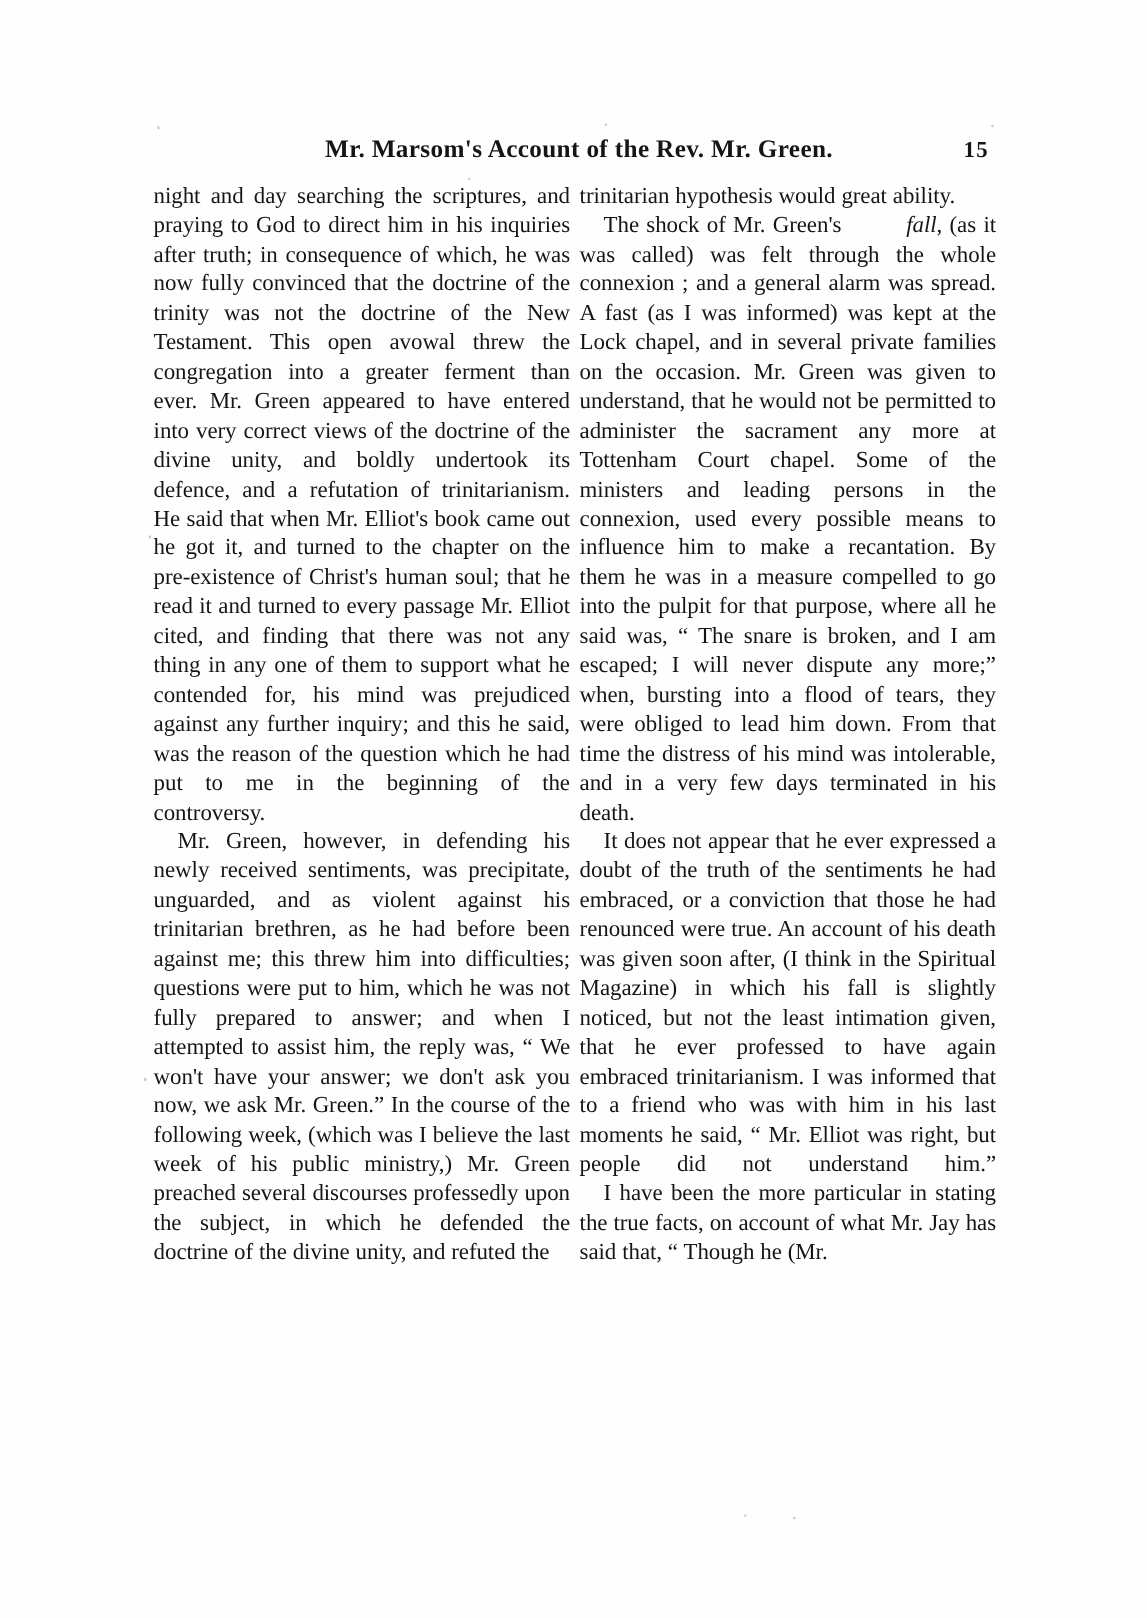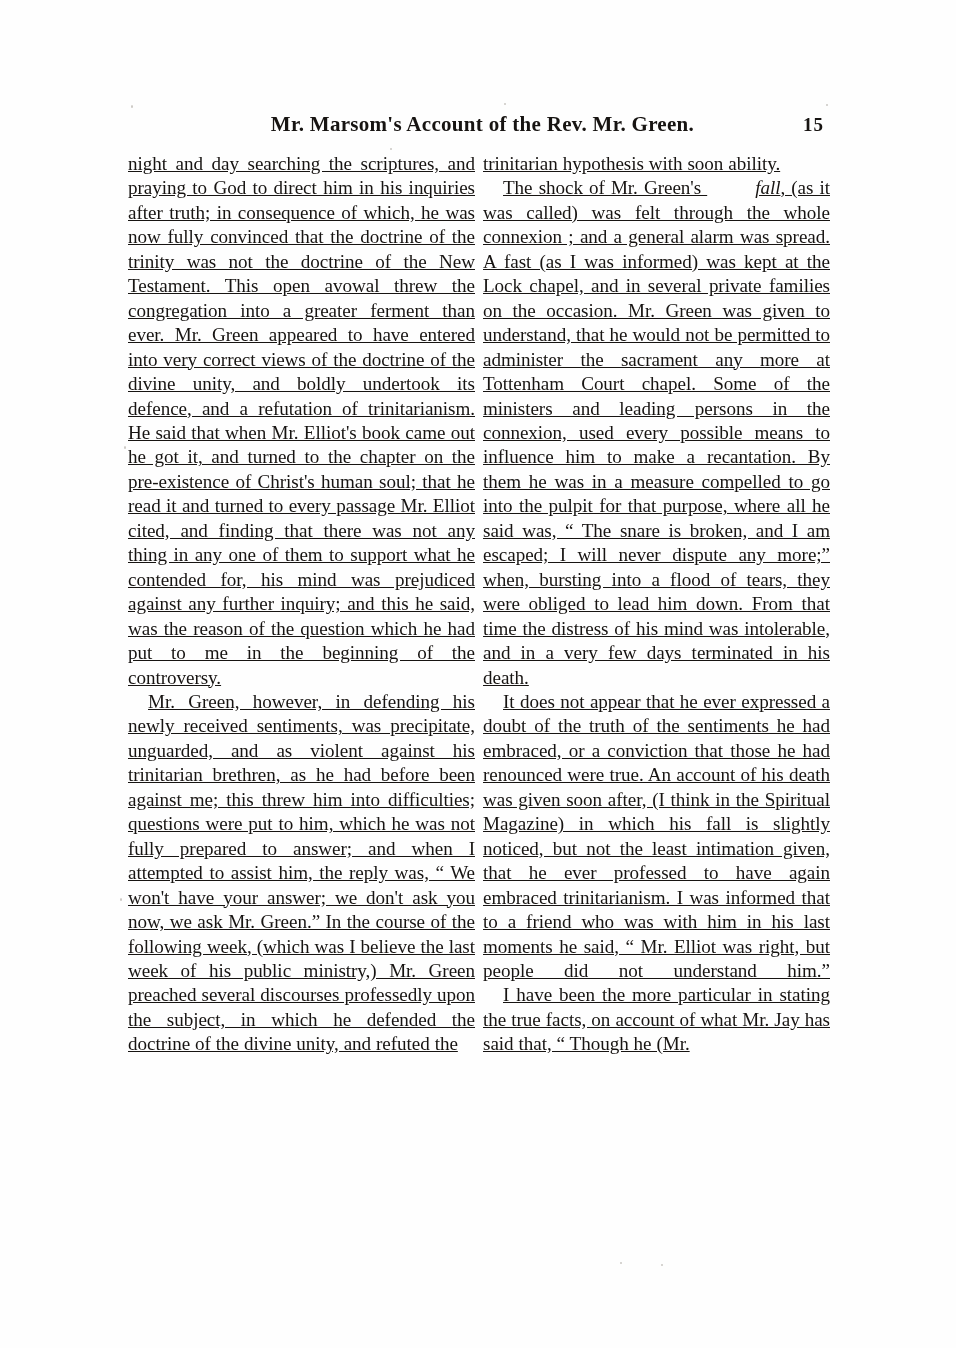--- a/index.html
+++ b/index.html
@@ -69,21 +69,20 @@
   .col p {
     margin: 0;
     text-align: justify;
     text-align-last: justify;
     font-size: 19.1px;
     line-height: 24.45px;
     letter-spacing: -0.05px;
     word-spacing: 0.2px;
     -webkit-hyphens: none;
     hyphens: none;
-    text-decoration: underline;
   }
 
   .col p.indent {
     text-indent: 20px;
   }
 
   
   .col p.ragged-last {
     text-align-last: left;
   }
@@ -121,21 +120,21 @@
   </div>
 
   <div class="columns">
 
     <div class="col col-left">
       <p>night and day searching the scriptures, and praying to God to direct him in his inquiries after truth; in consequence of which, he was now fully convinced that the doctrine of the trinity was not the doctrine of the New Testament. This open avowal threw the congregation into a greater ferment than ever. Mr. Green appeared to have entered into very correct views of the doctrine of the divine unity, and boldly undertook its defence, and a refutation of trinitarianism. He said that when Mr. Elliot's book came out he got it, and turned to the chapter on the pre-existence of Christ's human soul; that he read it and turned to every passage Mr. Elliot cited, and finding that there was not any thing in any one of them to support what he contended for, his mind was prejudiced against any further inquiry; and this he said, was the reason of the question which he had put to me in the beginning of the controversy.</p>
       <p class="indent ragged-last">Mr. Green, however, in defending his newly received sentiments, was precipitate, unguarded, and as violent against his trinitarian brethren, as he had before been against me; this threw him into difficulties; questions were put to him, which he was not fully prepared to answer; and when I attempted to assist him, the reply was, “ We won't have your answer; we don't ask you now, we ask Mr. Green.” In the course of the following week, (which was I believe the last week of his public ministry,) Mr. Green preached several discourses professedly upon the subject, in which he defended the doctrine of the divine unity, and refuted the</p>
     </div>
 
     <div class="col col-right">
-      <p class="ragged-last">trinitarian hypothesis with soon ability.</p>
+      <p class="ragged-last">trinitarian hypothesis would great ability.</p>
 
       <p class="indent">
         <span>The shock of Mr. Green's </span><em>fall</em><span>, (as it was called) was felt through the whole connexion ; and a general alarm was spread. A fast (as I was informed) was kept at the Lock chapel, and in several private families on the occasion. Mr. Green was given to understand, that he would not be permitted to administer the sacrament any more at Tottenham Court chapel. Some of the ministers and leading persons in the connexion, used every possible means to influence him to make a recantation. By them he was in a measure compelled to go into the pulpit for that purpose, where all he said was, “ The snare is broken, and I am escaped; I will never dispute any more;” when, bursting into a flood of tears, they were obliged to lead him down. From that time the distress of his mind was intolerable, and in a very few days terminated in his death.</span>
       </p>
 
       <p class="indent">It does not appear that he ever expressed a doubt of the truth of the sentiments he had embraced, or a conviction that those he had renounced were true. An account of his death was given soon after, (I think in the Spiritual Magazine) in which his fall is slightly noticed, but not the least intimation given, that he ever professed to have again embraced trinitarianism. I was informed that to a friend who was with him in his last moments he said, “ Mr. Elliot was right, but people did not understand him.”</p>
 
       <p class="indent ragged-last">I have been the more particular in stating the true facts, on account of what Mr. Jay has said that, “ Though he (Mr.</p>
     </div>
 

